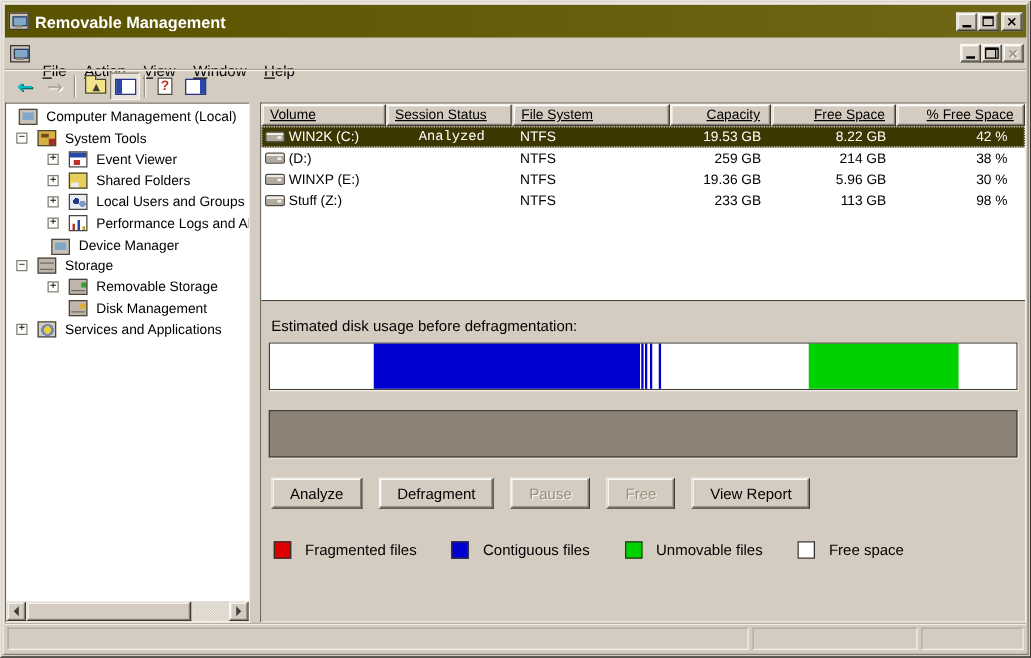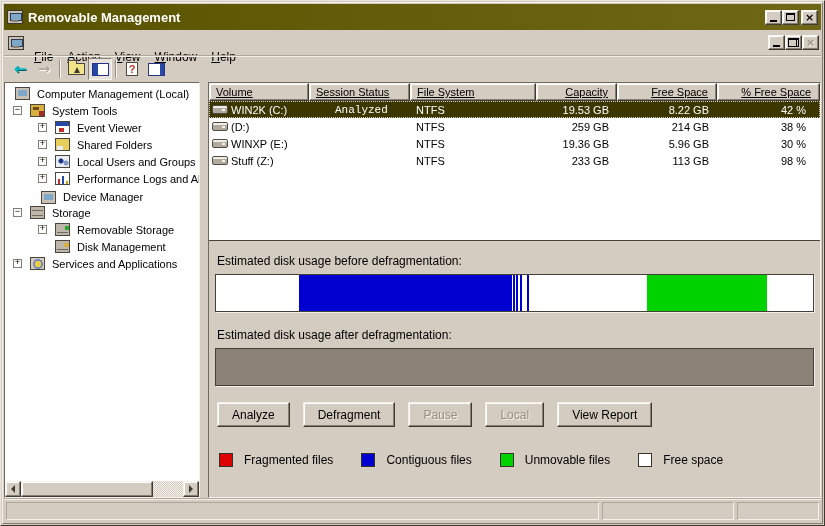--- a/index.html
+++ b/index.html
@@ -320,27 +320,26 @@
             <div class="seg" style="width: 0.17%; background: rgb(255, 255, 255);"></div>
             <div class="seg" style="width: 0.34%; background: rgb(0, 0, 208);"></div>
             <div class="seg" style="width: 0.34%; background: rgb(255, 255, 255);"></div>
             <div class="seg" style="width: 0.34%; background: rgb(0, 0, 208);"></div>
             <div class="seg" style="width: 0.84%; background: rgb(255, 255, 255);"></div>
             <div class="seg" style="width: 0.34%; background: rgb(0, 0, 208);"></div>
             <div class="seg" style="width: 19.77%; background: rgb(255, 255, 255);"></div>
             <div class="seg" style="width: 20.1%; background: rgb(0, 210, 0);"></div>
             <div class="seg" style="width: 7.6%; background: rgb(255, 255, 255);"></div>
           </div>
-        <div class="bar-label">Estimated disk usage after defragmentation:</div>
         <div class="usage-bar after" id="bar-after" style="background: rgb(140, 130, 117);"></div>
         <div class="btn-row" id="btn-row">
             <button class="push-btn">Analyze</button>
             <button class="push-btn">Defragment</button>
             <button class="push-btn disabled">Pause</button>
-            <button class="push-btn disabled">Local</button>
+            <button class="push-btn disabled">Free</button>
             <button class="push-btn">View Report</button>
           </div>
         <div class="legend" id="legend">
             <span class="legend-item">
               <span class="swatch" style="background: rgb(222, 0, 0);"></span>
               <span>Fragmented files</span>
             </span>
             <span class="legend-item">
               <span class="swatch" style="background: rgb(0, 0, 208);"></span>
               <span>Contiguous files</span>

